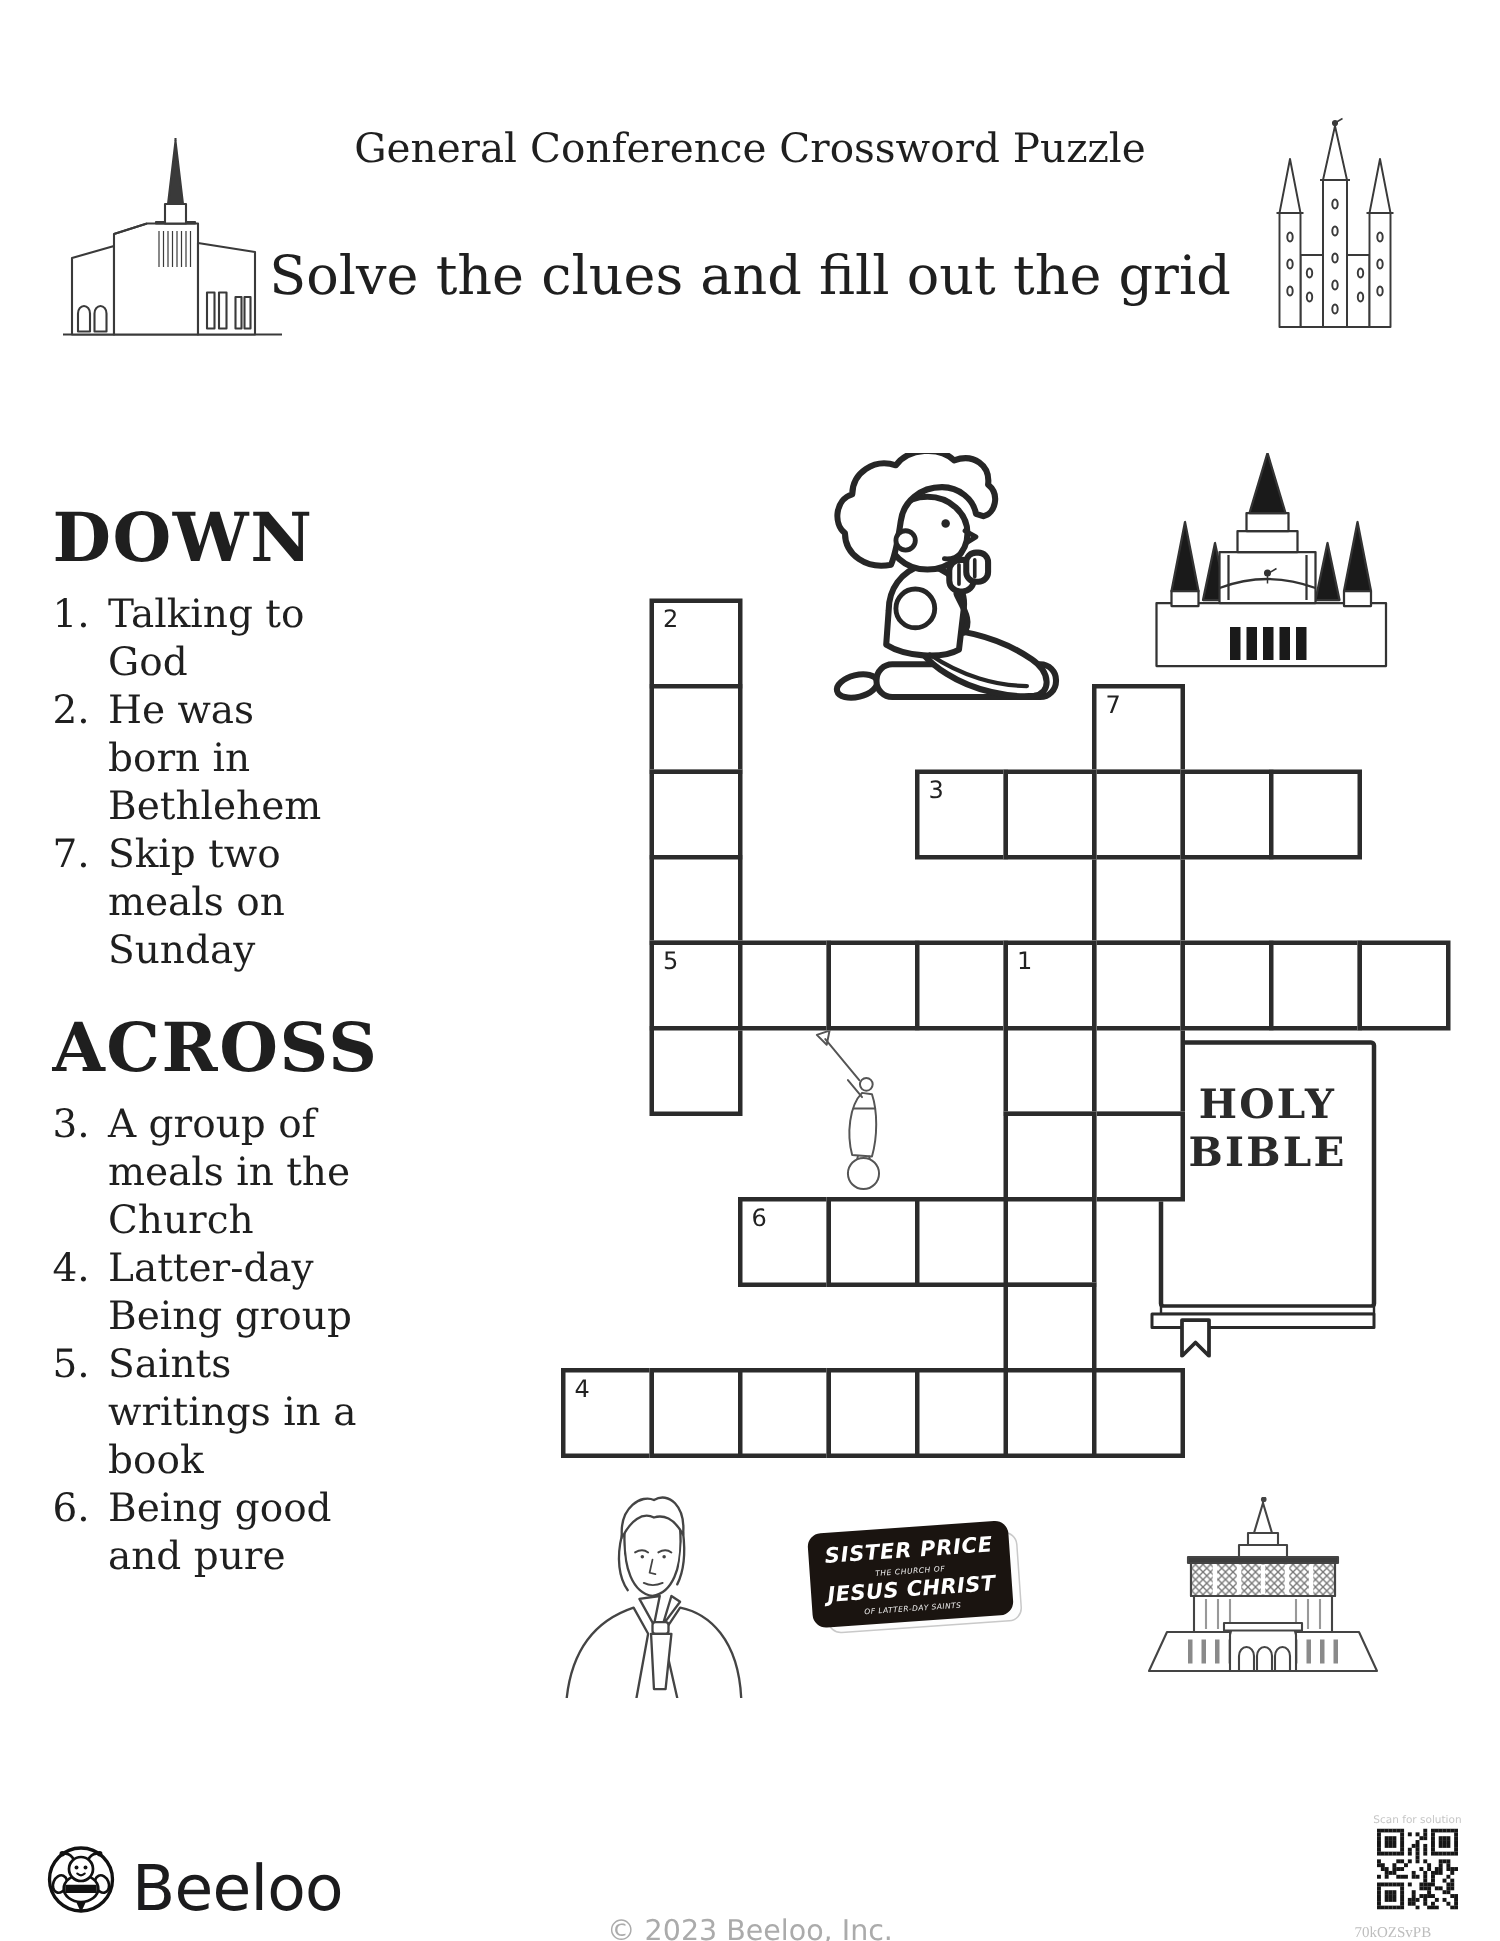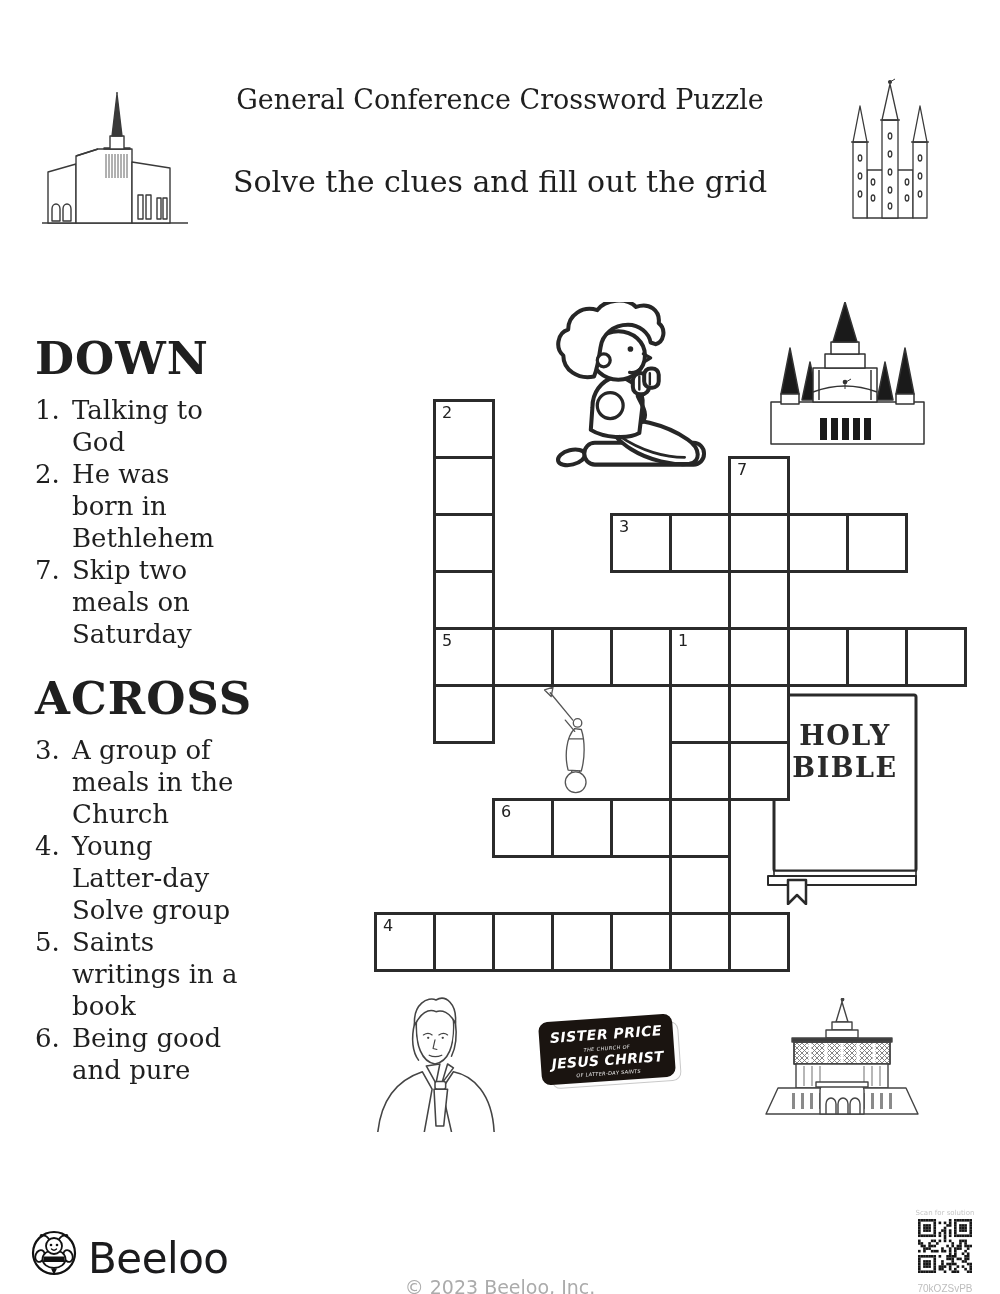--- a/index.html
+++ b/index.html
@@ -1,21 +1,21 @@
 <!DOCTYPE html>
 <html><head>
 <meta charset="utf-8">
 <style>
   html,body{margin:0;padding:0;background:#fff;}
   .page{position:relative;width:1000px;height:1294px;background:#ffffff;overflow:hidden;
         font-family:"DejaVu Serif", serif;color:#1f1f1f;margin-top:20px;}
   .abs{position:absolute;}
   
   .title{position:absolute;top:64px;left:0;right:0;text-align:center;font-size:27px;font-weight:500;}
-  .subtitle{position:absolute;top:144px;left:0;right:0;text-align:center;font-size:30px;}
+  .subtitle{position:absolute;top:144px;left:0;right:0;text-align:center;font-size:36px;}
   
   .clues{position:absolute;left:35px;top:316px;width:300px;}
   .clues h2{font-size:45px;line-height:1.02;font-weight:700;letter-spacing:1px;margin:0 0 12px 0;}
   .sec-across{margin-top:26px;}
   .clue{display:flex;font-size:26px;line-height:32px;}
   .clue-num{width:37px;flex:none;}
   .clue-text div{white-space:nowrap;}
   
   .cell{position:absolute;box-sizing:border-box;background:#fff;border:3px solid #2b2b2b;}
   .cell-num{position:absolute;top:1px;left:6px;font-family:"DejaVu Sans",sans-serif;
@@ -32,22 +32,22 @@
   .tag-small{font-size:5px;letter-spacing:.4px;margin-top:3px;color:#f0f0f0;}
   .tag-main{font-size:14px;font-weight:700;letter-spacing:.3px;margin-top:1px;}
   .tag-small2{font-size:5px;letter-spacing:.3px;margin-top:2px;color:#f0f0f0;}
   
   .brand-text{position:absolute;left:88px;top:1214px;font-family:"DejaVu Sans",sans-serif;
               font-weight:400;font-size:42px;letter-spacing:-.5px;color:#1b1b1d;}
   .copyright{position:absolute;left:0;right:0;top:1256px;text-align:center;
              font-family:"DejaVu Sans",sans-serif;font-size:19px;color:#ababab;}
   .qr-caption{position:absolute;left:903px;width:84px;top:1189px;text-align:center;
               font-family:"DejaVu Sans",sans-serif;font-size:7px;color:#c6c6c6;}
-  .qr-id{position:absolute;left:903px;width:84px;top:1263px;text-align:center;
-         font-family:Liberation Sans, sans-serif;font-size:10px;color:#bdbdbd;}
+  .qr-id{position:absolute;left:903px;width:84px;top:1263px;text-align:left;
+         font-family:Liberation Serif, serif;font-size:10px;color:#bdbdbd;}
 </style>
 </head>
 <body>
 
 <div class="page">
 
   <div class="title">General Conference Crossword Puzzle</div>
   <div class="subtitle">Solve the clues and fill out the grid</div>
 
   <svg class="abs" style="left:38px;top:72px" width="155" height="138" viewBox="0 0 155 138">
@@ -202,42 +202,41 @@
               <div>He was</div>
               <div>born in</div>
               <div>Bethlehem</div>
             </span>
           </div>
           <div class="clue">
             <span class="clue-num">7.</span>
             <span class="clue-text">
               <div>Skip two</div>
               <div>meals on</div>
-              <div>Saturday</div>
+              <div>Sunday</div>
             </span>
           </div>
         </div>
     </div>
     <div class="sec-across">
       <h2>ACROSS</h2>
       <div id="across-list">
           <div class="clue">
             <span class="clue-num">3.</span>
             <span class="clue-text">
               <div>A group of</div>
               <div>meals in the</div>
               <div>Church</div>
             </span>
           </div>
           <div class="clue">
             <span class="clue-num">4.</span>
             <span class="clue-text">
-              <div>Young</div>
               <div>Latter-day</div>
-              <div>Solve group</div>
+              <div>Being group</div>
             </span>
           </div>
           <div class="clue">
             <span class="clue-num">5.</span>
             <span class="clue-text">
               <div>Saints</div>
               <div>writings in a</div>
               <div>book</div>
             </span>
           </div>

